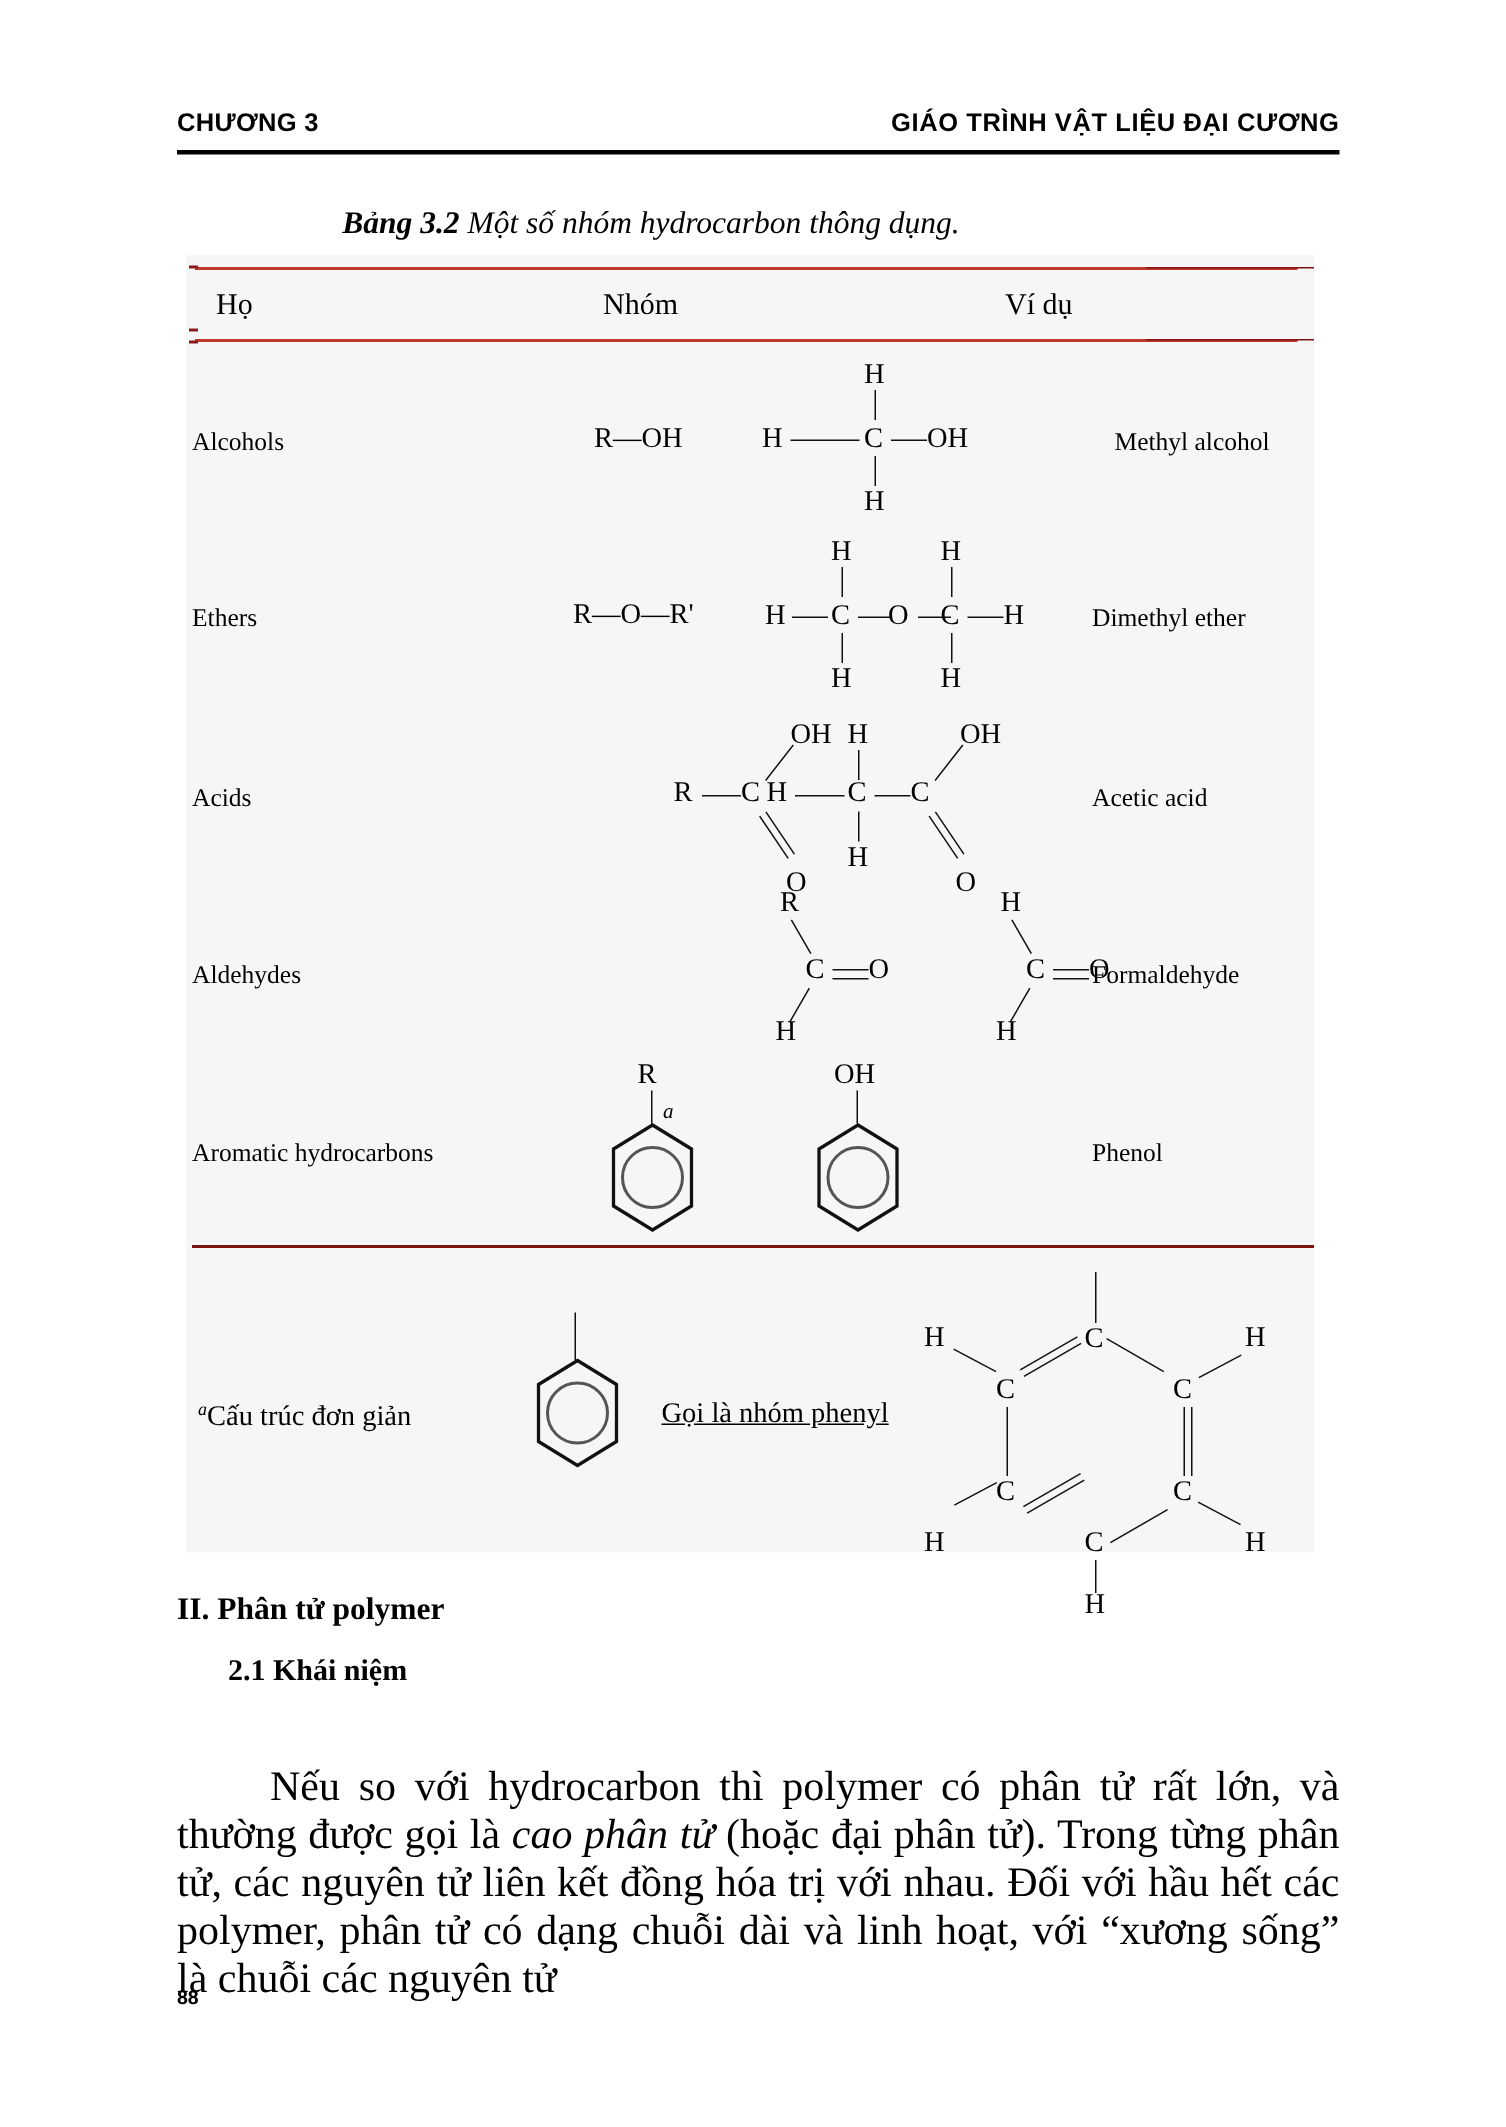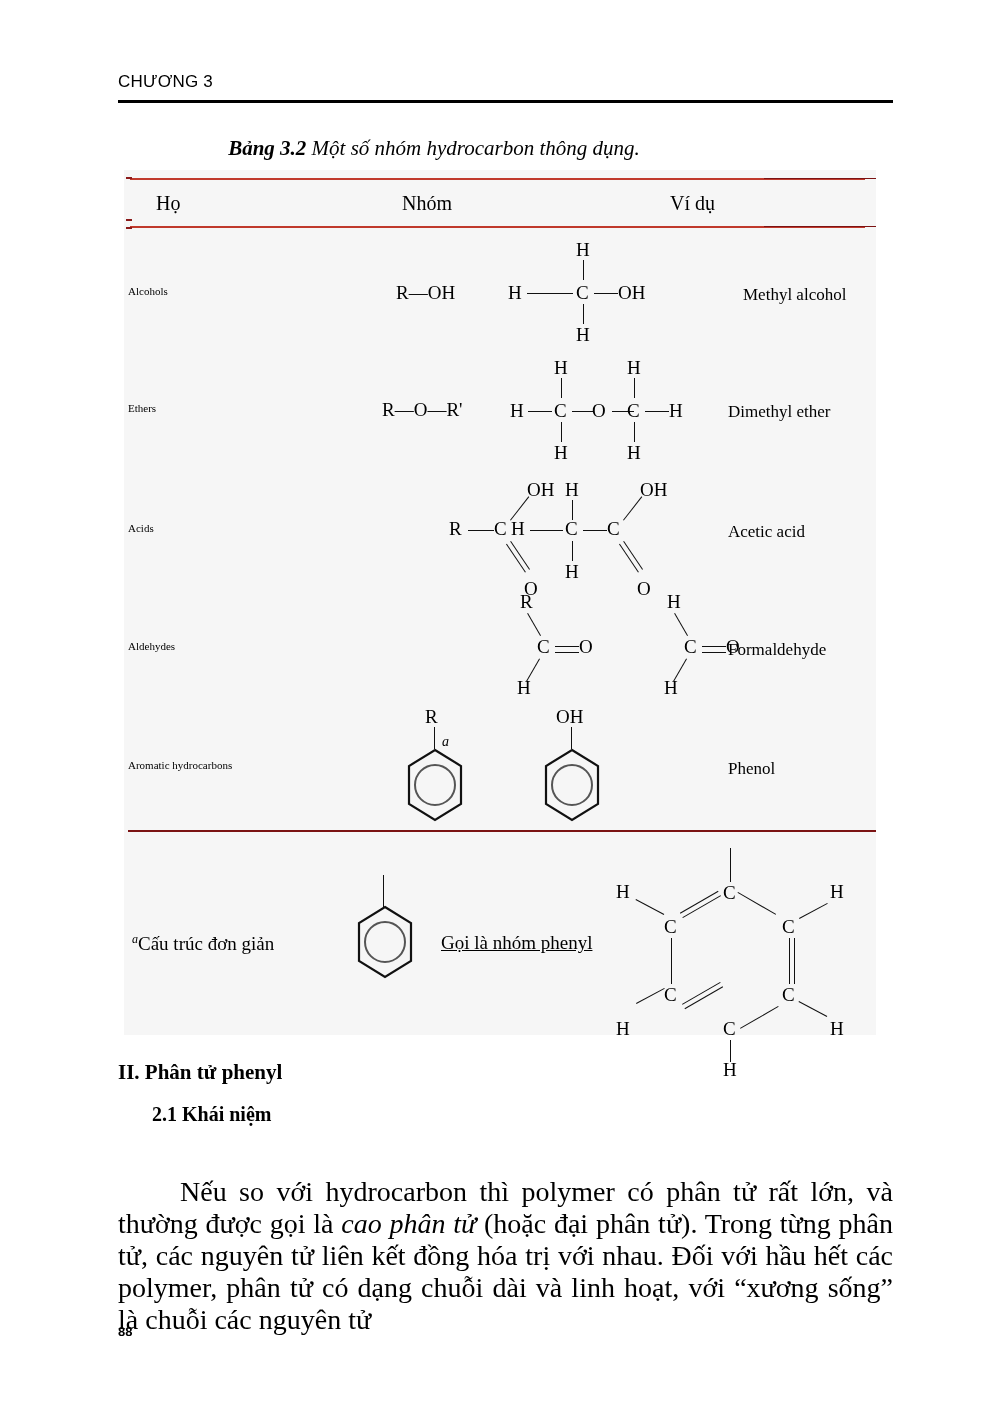--- a/index.html
+++ b/index.html
@@ -19,21 +19,21 @@
   
   .runhead {
     position: absolute;
     left: 118px;
     top: 72px;
     width: 775px;
     display: flex;
     justify-content: space-between;
     align-items: baseline;
     font-family: "Liberation Sans", sans-serif;
-    font-weight: normal;
+    font-weight: bold;
     font-size: 17px;
     letter-spacing: .2px;
   }
   .runhead .right { letter-spacing: .4px; }
   .runrule {
     position: absolute;
     left: 118px;
     top: 100px;
     width: 775px;
     height: 3px;
@@ -79,30 +79,30 @@
     position: absolute;
     width: 6px; height: 2px; background: #8b1a1a;
   }
 
   
   .hdr {
     position: absolute;
     font-size: 20px;
     font-family: "Liberation Serif", serif;
   }
-  .hdr-ho   { left: 20px;  top: 22px; margin-left: 12px; }
+  .hdr-ho   { left: 20px;  top: 22px; }
   .hdr-nhom { left: 278px; top: 22px; }
   .hdr-vidu { left: 546px; top: 22px; }
 
   
   .row { position: absolute; left: 0; width: 752px; }
   .fam {
     position: absolute;
     left: 4px;
-    font-size: 11px;
+    font-size: 17px;
     white-space: nowrap;
   }
   .exname {
     position: absolute;
     left: 604px;
     font-size: 17px;
     white-space: nowrap;
   }
 
   
@@ -190,20 +190,21 @@
     font-family: "Liberation Sans", sans-serif;
     font-weight: bold;
     font-size: 13px;
   }
 </style>
 </head>
 <body>
 
 <div class="runhead">
   <span class="left">CHƯƠNG 3</span>
+  <span class="right">GIÁO TRÌNH VẬT LIỆU ĐẠI CƯƠNG</span>
 </div>
 <div class="runrule"></div>
 
 <div class="caption">
   <b>Bảng 3.2</b><span> Một số nhóm hydrocarbon thông dụng.</span>
 </div>
 
 <div class="panel">
 
   <div class="rule rule-pink-top"></div>
@@ -393,20 +394,20 @@
 
     <div class="atom" style="left:706px;top:849px;">H</div>
     <div class="diag" style="left:675px;top:831px;width:32px;transform:rotate(28deg);"></div>
 
     <div class="bondv" style="left:606px;top:870px;height:22px;"></div>
     <div class="atom" style="left:599px;top:890px;">H</div>
   </div>
 
 </div>
 
-<h2 class="h2" style="top:1060px;margin:0;">II. Phân tử phenyl</h2>
+<h2 class="h2" style="top:1060px;margin:0;">II. Phân tử polymer</h2>
 <h3 class="h3" style="top:1103px;margin:0;">2.1 Khái niệm</h3>
 
 <p class="para">
   <span>Nếu so với hydrocarbon thì polymer có phân tử rất lớn, và thường được gọi là </span><i>cao phân tử</i><span> (hoặc đại phân tử). Trong từng phân tử, các nguyên tử liên kết đồng hóa trị với nhau. Đối với hầu hết các polymer, phân tử có dạng chuỗi dài và linh hoạt, với “xương sống” là chuỗi các nguyên tử</span>
 </p>
 
 <div class="pageno">88</div>
 
 </body></html>

